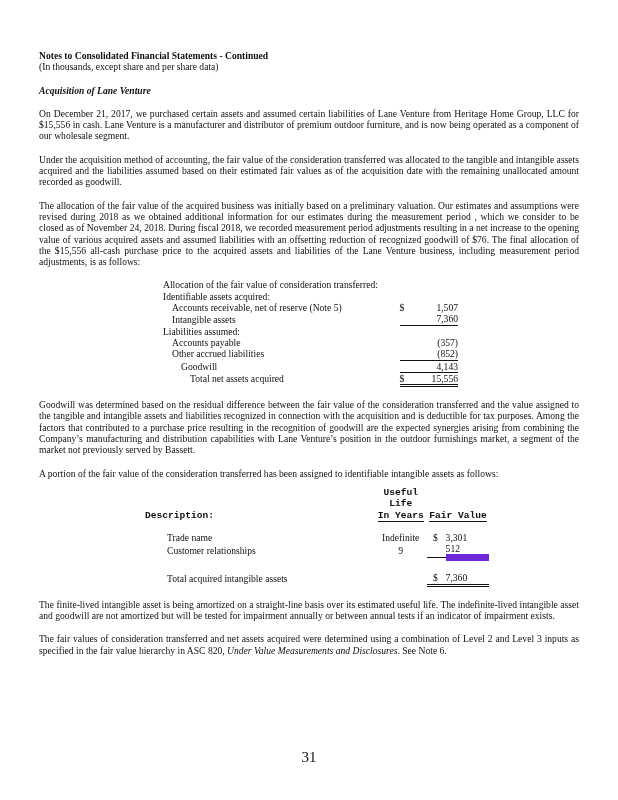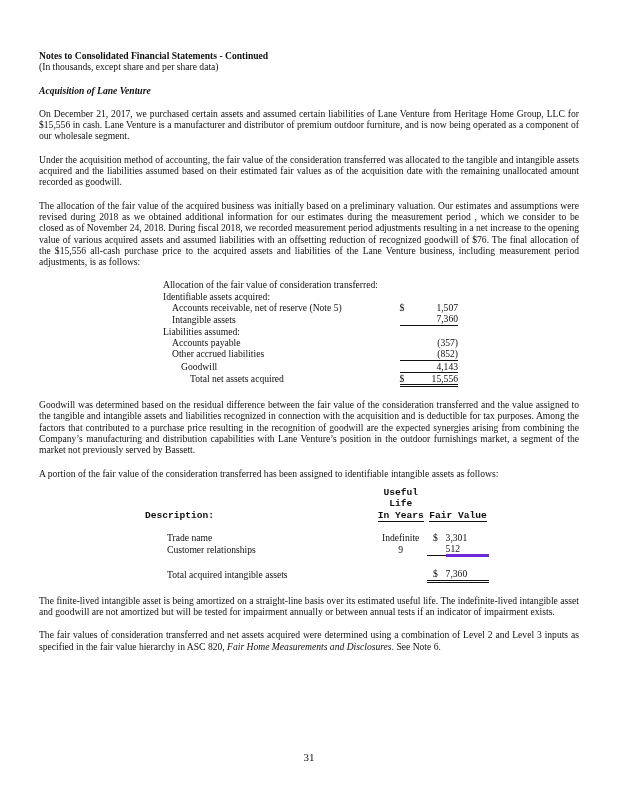--- a/index.html
+++ b/index.html
@@ -27,21 +27,21 @@
   .intang { margin-left: 106px; margin-top: 8px; width: 344px; }
   .intang td { padding: 0; white-space: nowrap; }
   .intang th { font-weight: bold; padding: 0; vertical-align: bottom; font-family: Liberation Mono, monospace; }
   .intang .d { width: 222px; text-align: left; }
   .intang .y { width: 55px; text-align: center; }
   .intang .c { width: 14px; padding-left: 6px; }
   .intang .v { width: 47px; }
   .intang th.y span, .intang th.v span { border-bottom: 1px solid #111; }
   .intang .ind { padding-left: 22px; }
   .spacer td { height: 11px; }
-  .pagenum { position: absolute; left: 0; width: 618px; top: 752px; text-align: center; font-size: 11px; }
+  .pagenum { position: absolute; left: 0; width: 618px; top: 752px; text-align: center; font-size: 15px; }
 </style>
 </head>
 <body>
 
 <div class="page">
   <div class="hdr-title">Notes to Consolidated Financial Statements - Continued</div>
   <div>(In thousands, except share and per share data)</div>
 
 
   <div class="subtitle">Acquisition of Lane Venture</div>
@@ -116,31 +116,31 @@
     <tr>
       <td class="d ind">Trade name</td>
       <td class="y">Indefinite</td>
       <td class="c">$</td>
       <td class="v">3,301</td>
     </tr>
     <tr>
       <td class="d ind">Customer relationships</td>
       <td class="y">9</td>
       <td class="c" style="border-bottom:1px solid #111;"></td>
-      <td class="v" style="border-bottom:3px solid #6d28d9;">512</td>
+      <td class="v" style="border-bottom:7px solid #6d28d9;">512</td>
     </tr>
     <tr class="spacer">
           <td colspan="4"></td>
         </tr>
     <tr>
       <td class="d ind">Total acquired intangible assets</td>
       <td class="y"></td>
       <td class="c" style="border-bottom:3px double #111;">$</td>
       <td class="v" style="border-bottom:3px double #111;">7,360</td>
     </tr>
   </tbody>
     </table>
 
   <p>The finite-lived intangible asset is being amortized on a straight-line basis over its estimated useful life. The indefinite-lived intangible asset and goodwill are not amortized but will be tested for impairment annually or between annual tests if an indicator of impairment exists.</p>
-  <p><span>The fair values of consideration transferred and net assets acquired were determined using a combination of Level 2 and Level 3 inputs as specified in the fair value hierarchy in ASC 820, </span><i>Fair Home Measurements and Disclosures</i><span>. See Note 6.</span></p>
+  <p><span>The fair values of consideration transferred and net assets acquired were determined using a combination of Level 2 and Level 3 inputs as specified in the fair value hierarchy in ASC 820, </span><i>Under Value Measurements and Disclosures</i><span>. See Note 6.</span></p>
 </div>
 
 <div class="pagenum">31</div>
 
 </body></html>

